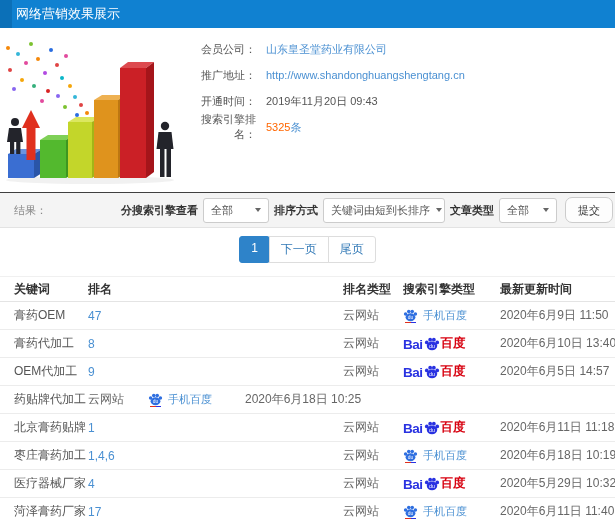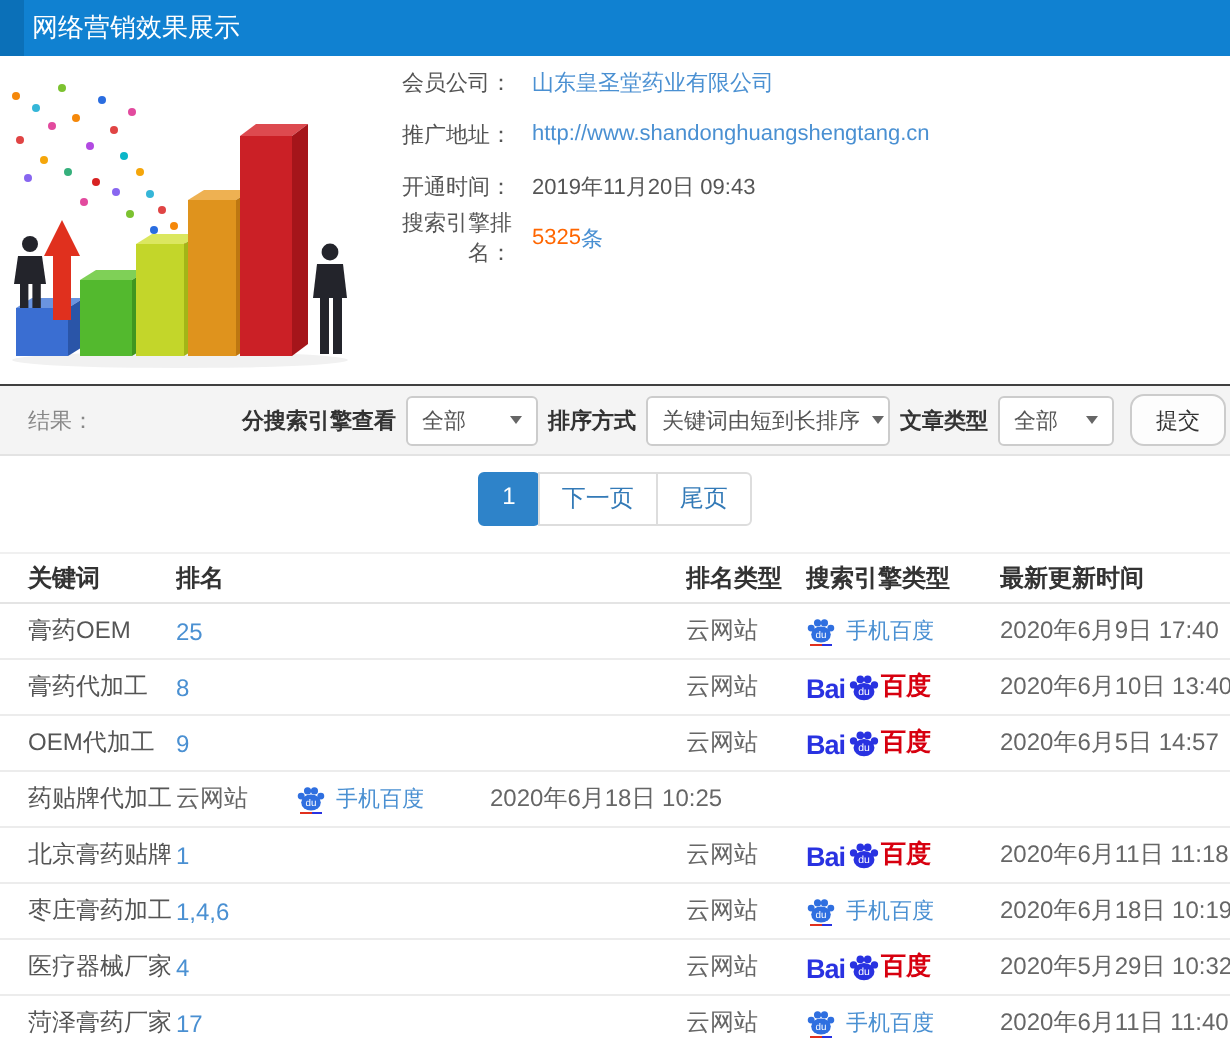--- a/index.html
+++ b/index.html
@@ -5,21 +5,21 @@
   * { margin:0; padding:0; box-sizing:border-box; }
   html,body { width:615px; height:520px; overflow:hidden; background:#fff;
     font-family:"Liberation Sans","DejaVu Sans",sans-serif; }
   
   .header { height:28px; background:#1081d1; display:flex; align-items:center; position:relative; }
   .header-accent { position:absolute; left:0; top:0; width:12px; height:28px; background:#0b70b8; }
   .header-title { color:#fff; font-size:13px; margin-left:16px; position:relative; }
   
   .top-section { position:relative; height:164px; background:#fff; }
   .chart-img { position:absolute; left:0; top:6px; width:185px; height:152px; }
-  .info { margin-left:180px; padding-top:0; }
+  .info { margin-left:180px; padding-top:8px; }
   .info-row { height:26px; display:flex; align-items:center; font-size:11px; }
   .info-label { width:76px; text-align:right; color:#555; flex:none; }
   .info-value { margin-left:10px; color:#555; }
   .info-link { margin-left:10px; color:#4a90d2; text-decoration:none; cursor:pointer; }
   .info-count { margin-left:10px; color:#ff6600; }
   .info-unit { color:#4a90d2; }
   
   .filter-bar { height:36px; background:#f4f4f4; border-top:1px solid #404040; border-bottom:1px solid #e3e3e3;
     display:flex; align-items:center; font-size:11px; }
   .result-label { color:#888; margin-left:14px; }
@@ -193,39 +193,39 @@
   <div class="tr head">
     <div class="td c1">关键词</div>
     <div class="td c2" style="color:#333;cursor:default">排名</div>
     <div class="td c3">排名类型</div>
     <div class="td c4">搜索引擎类型</div>
     <div class="td c5">最新更新时间</div>
   </div>
   <div id="table-body">
   <div class="tr">
     <div class="td c1">膏药OEM</div>
-    <div class="td c2">25</div>
+    <div class="td c2">47</div>
     <div class="td c3">云网站</div>
     <div class="td c4">
   <span class="engine-mobile">
     <span class="paw paw-mobile">
       <svg viewBox="0 0 26 22" width="15" height="13">
         <circle cx="4.5" cy="8.5" r="3" fill="currentColor"></circle>
         <circle cx="10" cy="4" r="3.1" fill="currentColor"></circle>
         <circle cx="16" cy="4" r="3.1" fill="currentColor"></circle>
         <circle cx="21.5" cy="8.5" r="3" fill="currentColor"></circle>
         <ellipse cx="13" cy="14" rx="8.5" ry="7" fill="currentColor"></ellipse>
         <text class="paw-du" x="13" y="17" text-anchor="middle" font-size="8.5" fill="#ffffff">du</text>
       </svg>
       <span class="paw-underline"></span>
     </span>
     <span class="engine-mobile-label">手机百度</span>
   </span>
 </div>
-    <div class="td c5">2020年6月9日 17:40</div>
+    <div class="td c5">2020年6月9日 11:50</div>
   </div>
 
   <div class="tr">
     <div class="td c1">膏药代加工</div>
     <div class="td c2">8</div>
     <div class="td c3">云网站</div>
     <div class="td c4">
   <span class="engine-baidu">
     <span class="baidu-bai">Bai</span>
     <span class="paw paw-baidu">

